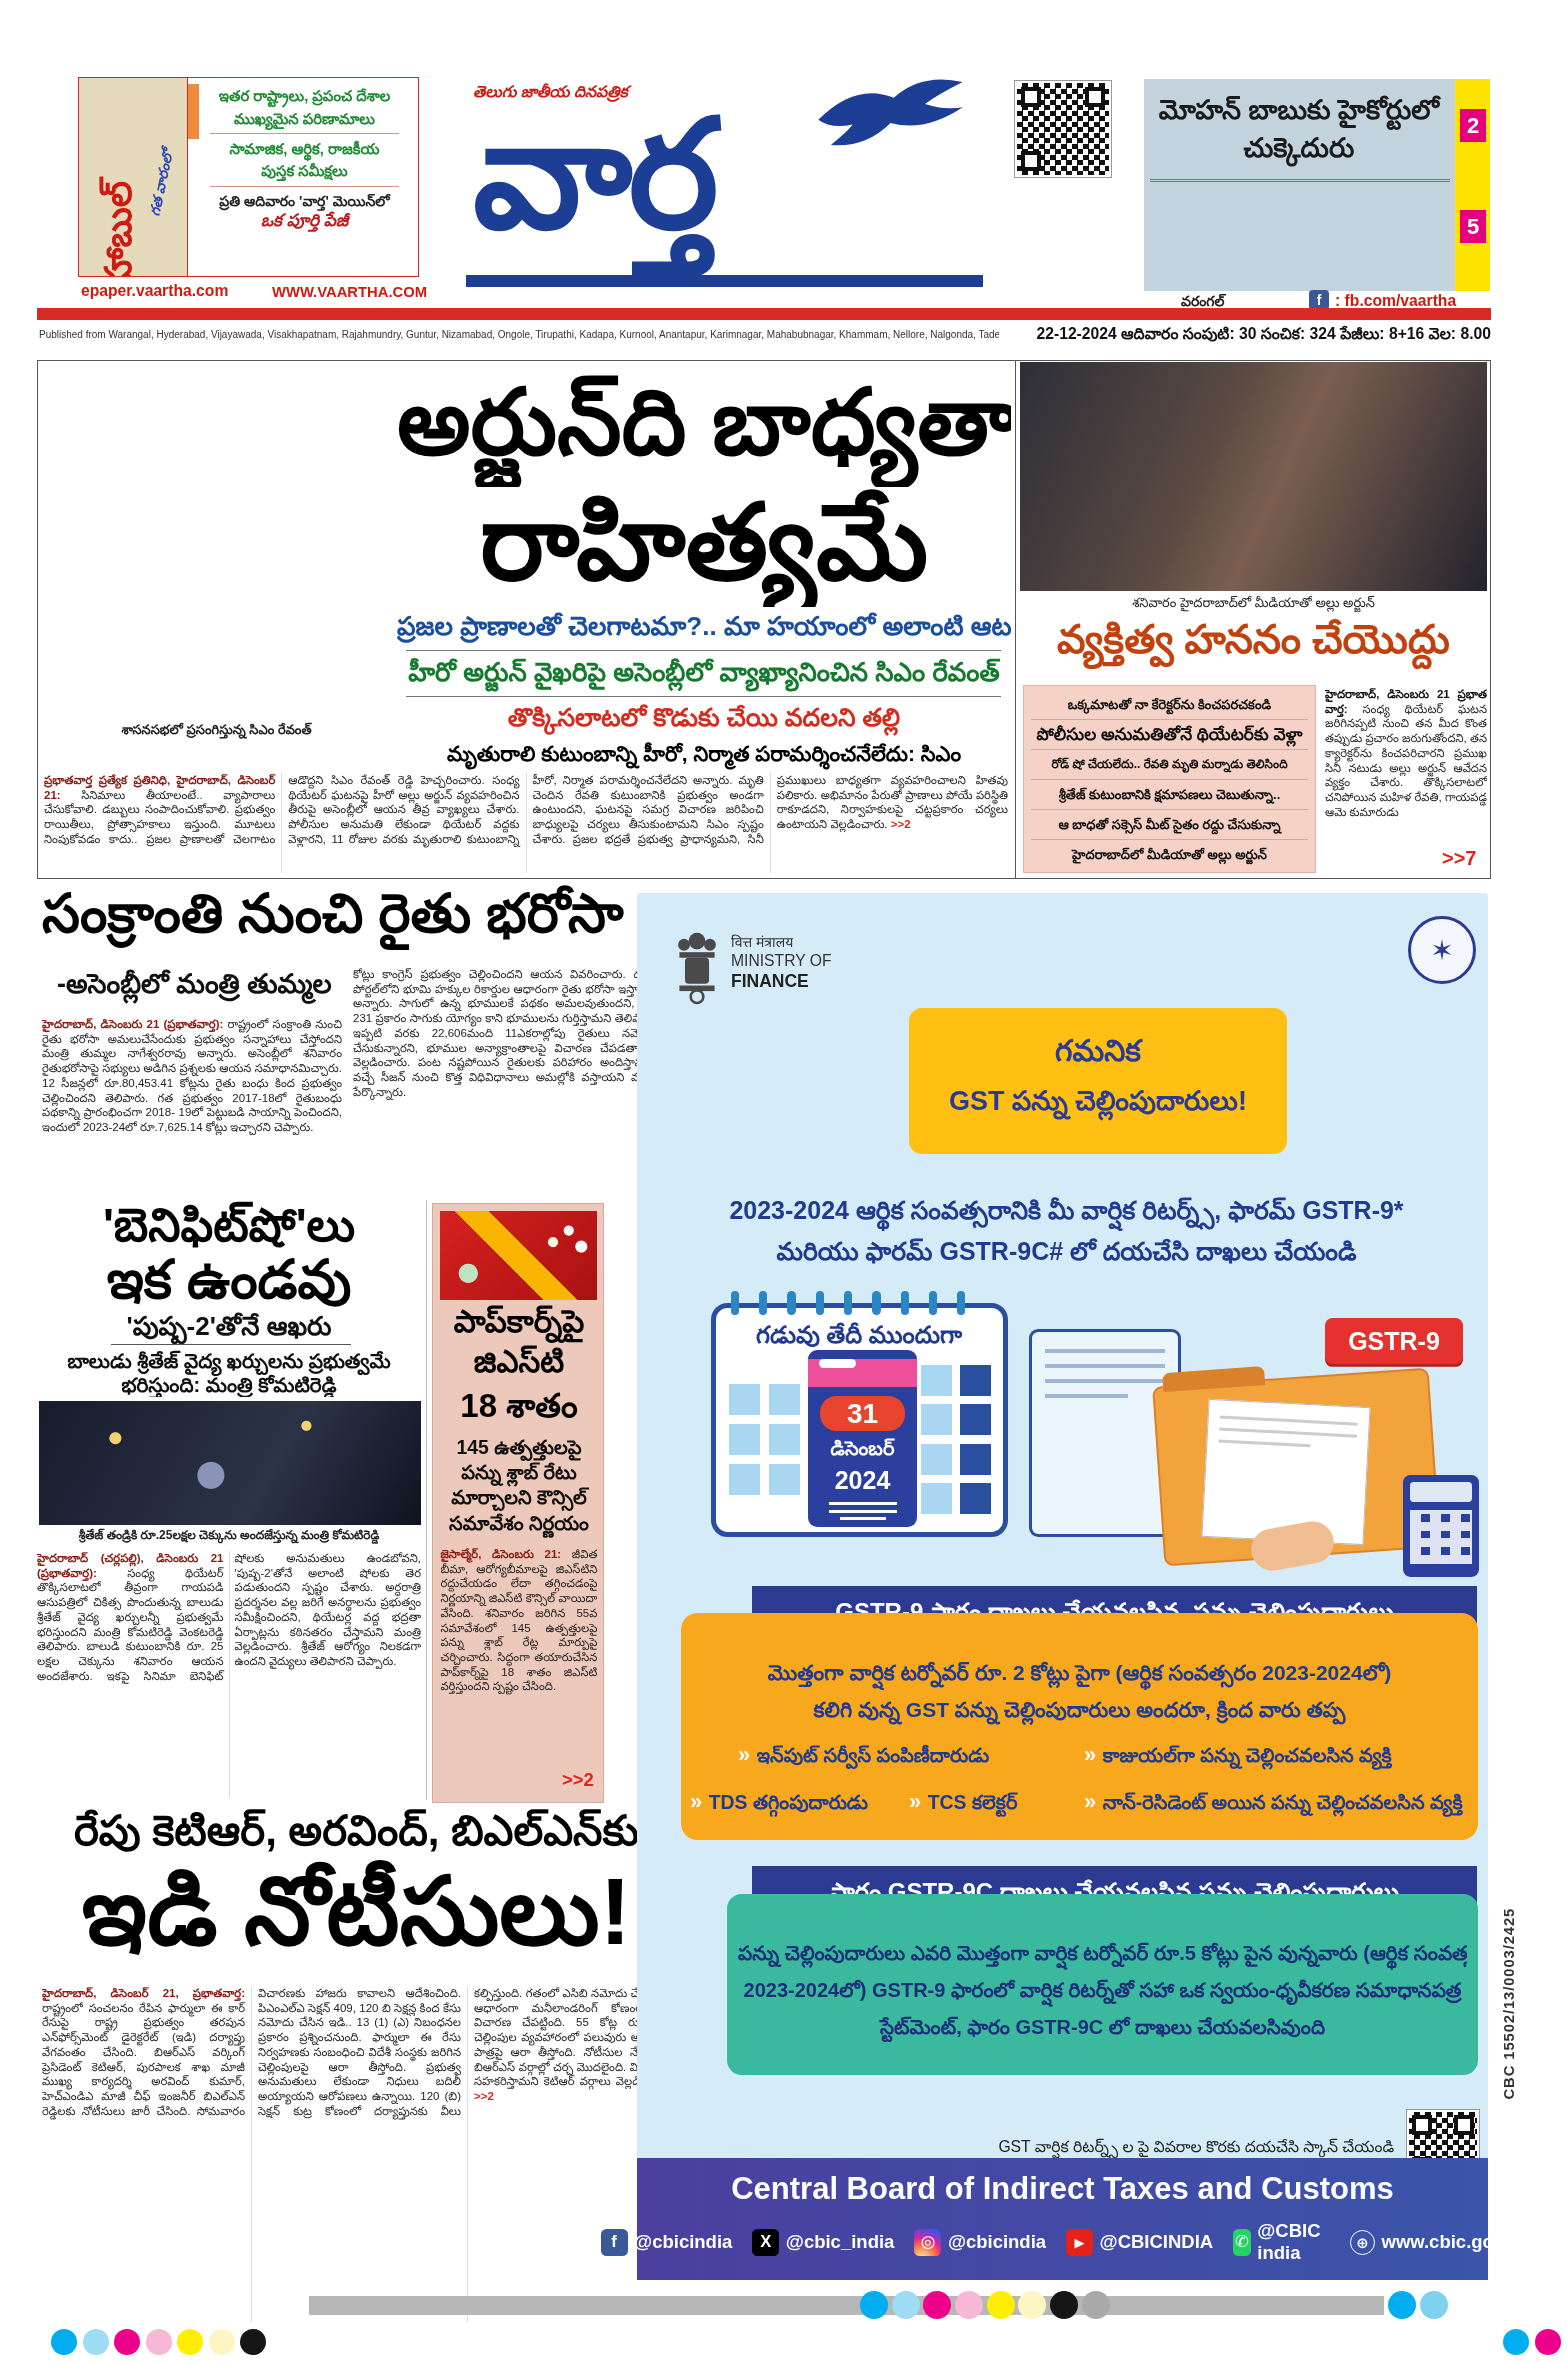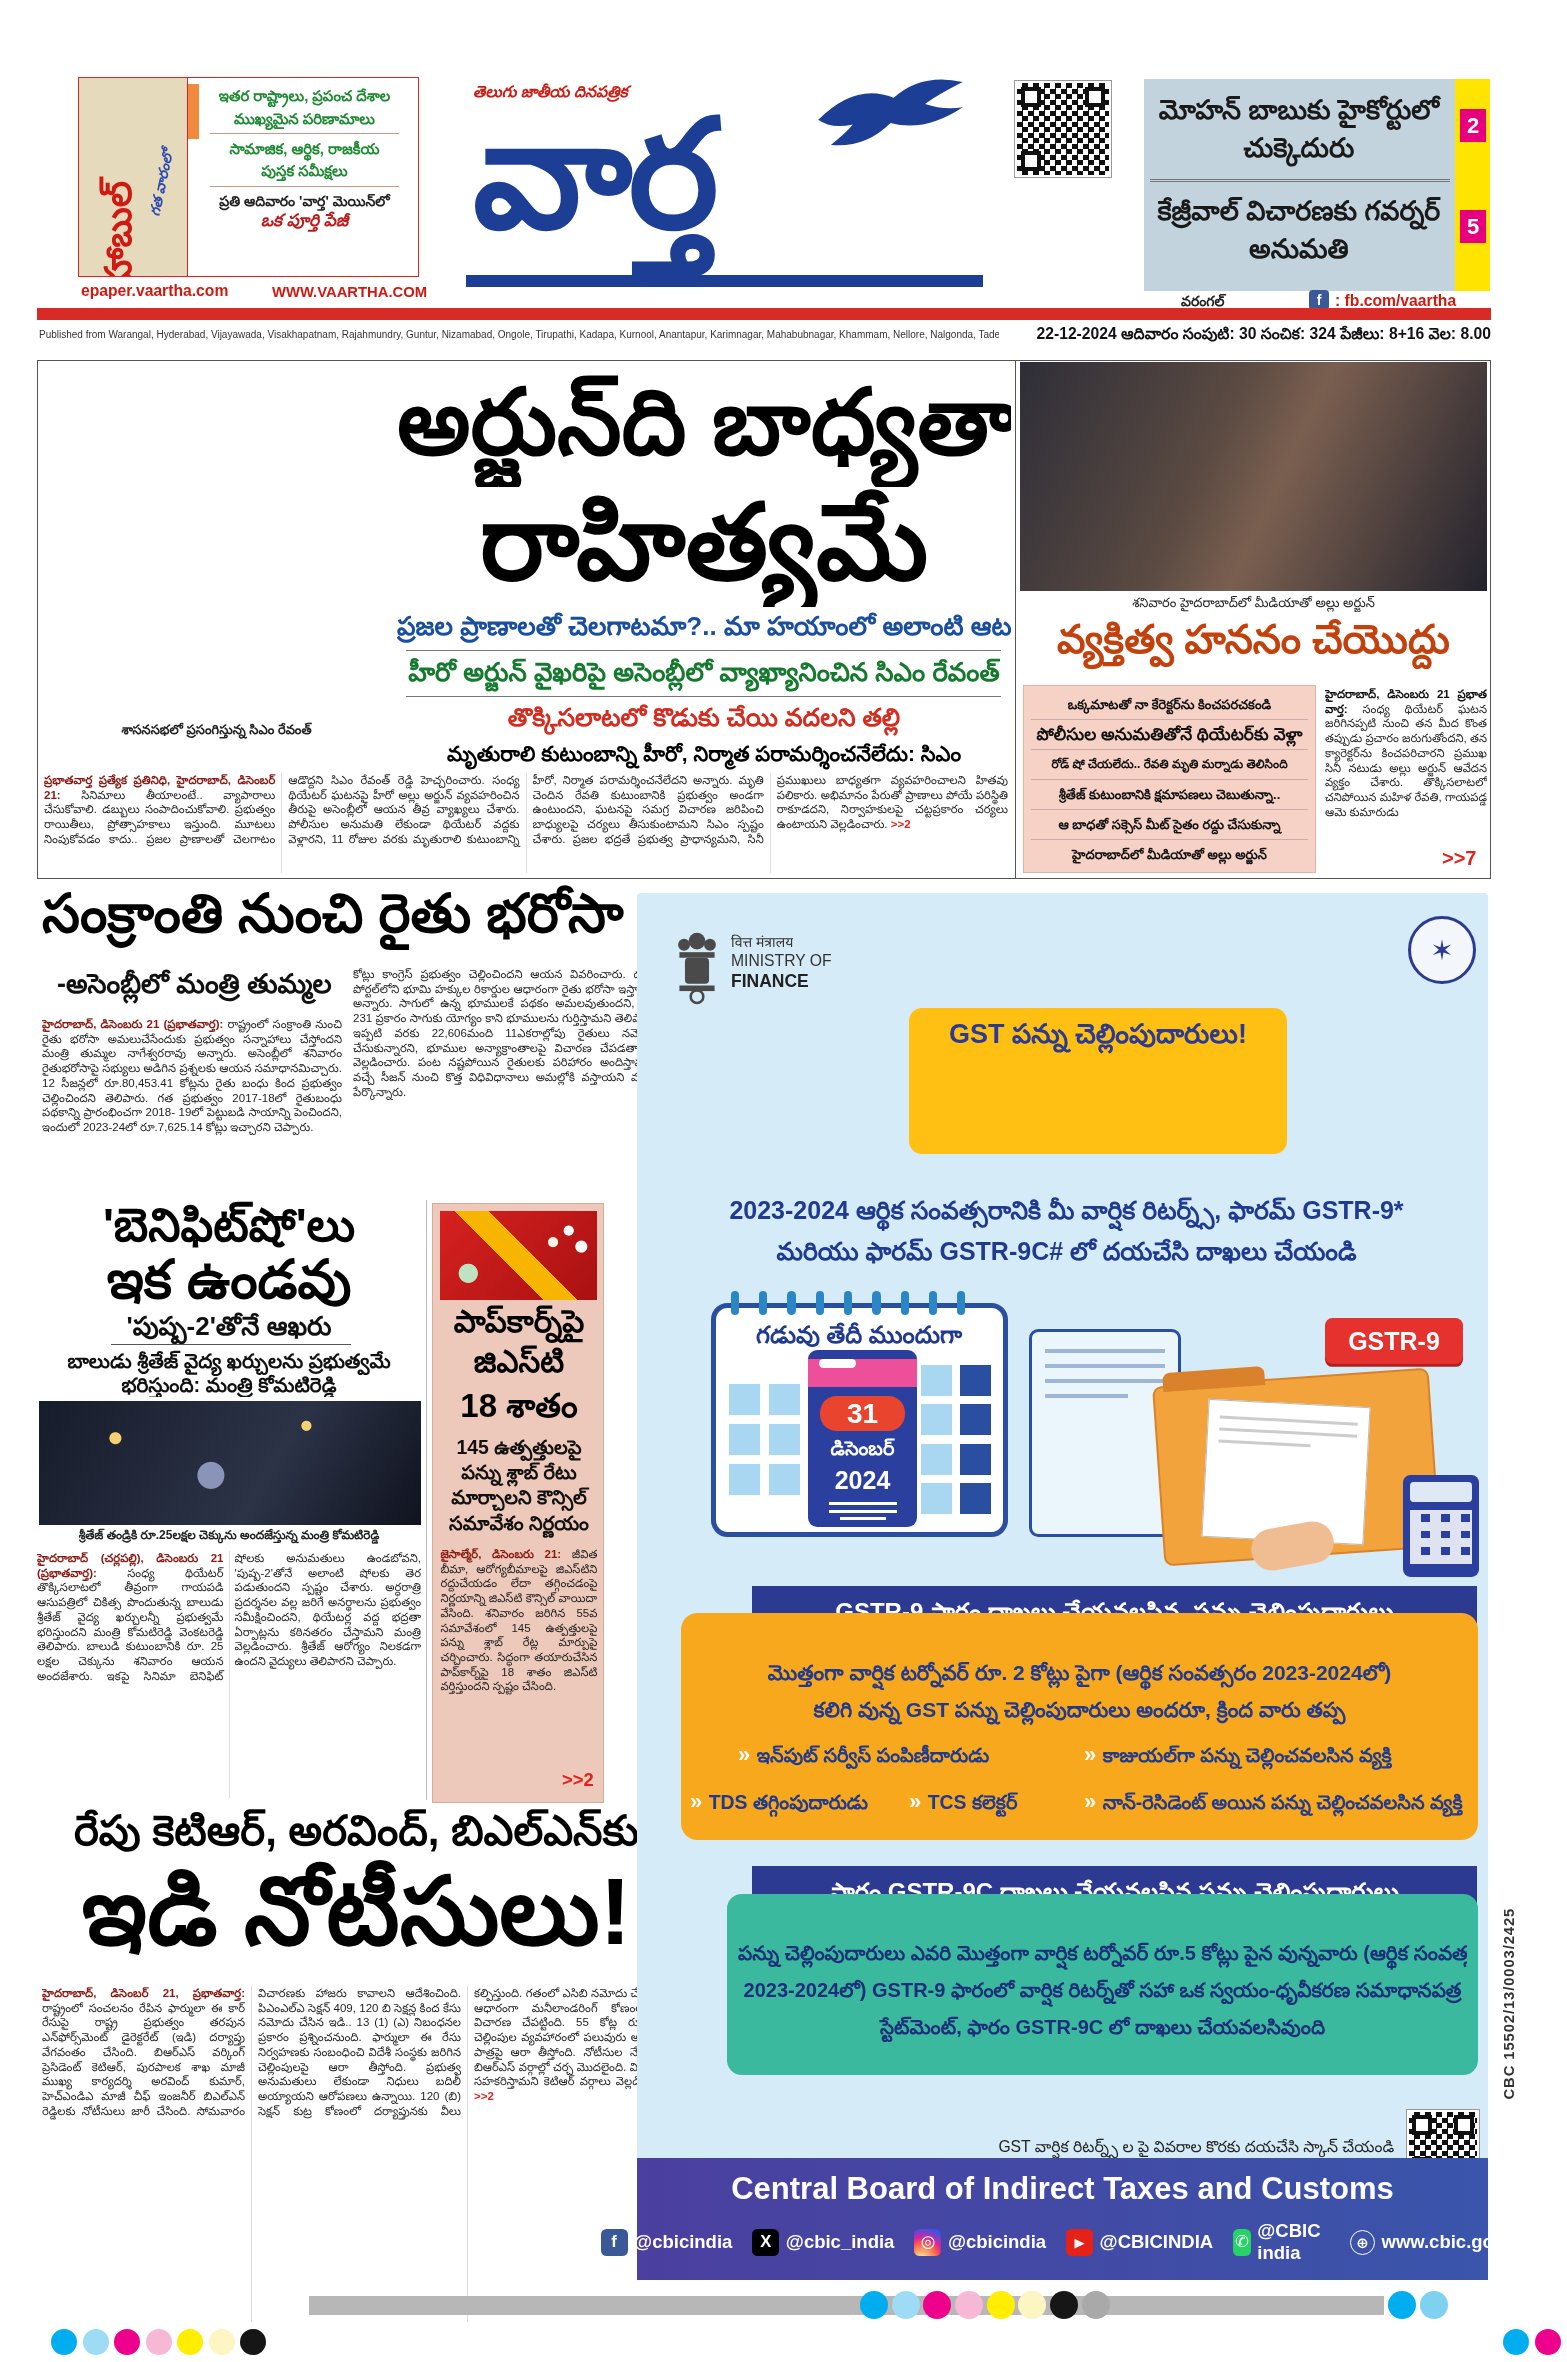--- a/index.html
+++ b/index.html
@@ -63,21 +63,20 @@
 
   <div class="t qr" style="left:1015px;top:81px;width:96px;height:96px">
     <span class="qrf" style="left:3.7px;top:3.7px"></span>
     <span class="qrf" style="right:3.7px;top:3.7px"></span>
     <span class="qrf" style="left:3.7px;bottom:3.7px"></span>
   </div>
 
   <div class="t" style="left:1144px;top:79px;width:311px;height:212px;background:#c3d3de">
     <div class="t b ctr ov" style="left:7.4px;top:13px;width:295px;height:79px;font-size:27px;line-height:1.4;color:#1a1a1a">మోహన్ బాబుకు హైకోర్టులో చుక్కెదురు</div>
     <div class="t" style="left:5.5px;top:100px;width:300px;border-top:3.7px double #777"></div>
-    <div class="t b ctr ov" style="left:7.4px;top:114px;width:295px;height:83px;font-size:27px;line-height:1.4;color:#1a1a1a">కేజ్రీవాల్ విచారణకు గవర్నర్ అనుమతి</div>
   </div>
   <div class="t" style="left:1455px;top:79px;width:35px;height:212px;background:#ffe400"></div>
   <div class="t b ctr" style="left:1460px;top:109px;width:26px;height:33px;background:#e6007d;color:#fff;font-size:22px;line-height:33px">2</div>
   <div class="t b ctr" style="left:1460px;top:210px;width:26px;height:33px;background:#e6007d;color:#fff;font-size:22px;line-height:33px">5</div>
   <div class="t b" style="left:1181px;top:293px;font-size:14px;color:#222">వరంగల్</div>
   <span class="t sic" style="left:1309px;top:290px;width:20px;height:20px;background:#3b5998;font-size:14px;border-radius:3.7px">f</span>
   <div class="t b" style="left:1335px;top:292px;font-size:15.7px;color:#cf1a12">: fb.com/vaartha</div>
 
   <div class="t" style="left:37px;top:308px;width:1454px;height:12px;background:#d92b25"></div>
   <div class="t nw" style="left:39px;top:329px;width:960px;font-size:10px;color:#333">Published from Warangal, Hyderabad, Vijayawada, Visakhapatnam, Rajahmundry, Guntur, Nizamabad, Ongole, Tirupathi, Kadapa, Kurnool, Anantapur, Karimnagar, Mahabubnagar, Khammam, Nellore, Nalgonda, Tadepalligudem, Srikakulam</div>
@@ -180,20 +179,21 @@
   </svg>
   <div class="t nw" style="left:731px;top:932px;font-size:14px;color:#333">वित्त मंत्रालय</div>
   <div class="t nw" style="left:731px;top:952px;font-size:15.7px;color:#333">MINISTRY OF</div>
   <div class="t b nw" style="left:731px;top:971px;font-size:17.5px;color:#222">FINANCE</div>
 
   <div class="t" style="left:1408px;top:916px;width:68px;height:68px;border-radius:50%;border:3.7px solid #2c3a92;background:#f3f7fb">
     <div style="position:absolute;left:50%;top:50%;transform:translate(-50%,-50%);color:#2c3a92;font-size:28px;font-weight:bold">✶</div>
   </div>
 
   <div class="t ctr" style="left:909px;top:1008px;width:378px;height:146px;background:#ffc013;border-radius:13px">
+    <div class="b" style="font-size:30px;color:#2c3a92;margin-top:26px">గమనిక</div>
     <div class="b nw" style="font-size:27px;color:#2c3a92;margin-top:11px">GST పన్ను చెల్లింపుదారులు!</div>
   </div>
 
   <div class="t b ctr nw" style="left:665px;top:1196px;width:803px;font-size:25px;color:#203a8f">2023-2024 ఆర్థిక సంవత్సరానికి మీ వార్షిక రిటర్న్స్, ఫారమ్ GSTR-9*</div>
   <div class="t b ctr nw" style="left:665px;top:1237px;width:803px;font-size:25px;color:#203a8f">మరియు ఫారమ్ GSTR-9C# లో దయచేసి దాఖలు చేయండి</div>
 
   <div class="t" style="left:711px;top:1303px;width:297px;height:234px;background:#fff;border:5.5px solid #2b4fa0;border-radius:16.6px">
     <div class="t" style="left:14.8px;top:-16.6px;width:268px;display:flex;gap:20px">
       <span class="sq" style="width:8.3px;height:24px;background:#2b86c5;border-radius:4.6px"></span>
         <span class="sq" style="width:8.3px;height:24px;background:#2b86c5;border-radius:4.6px"></span>

